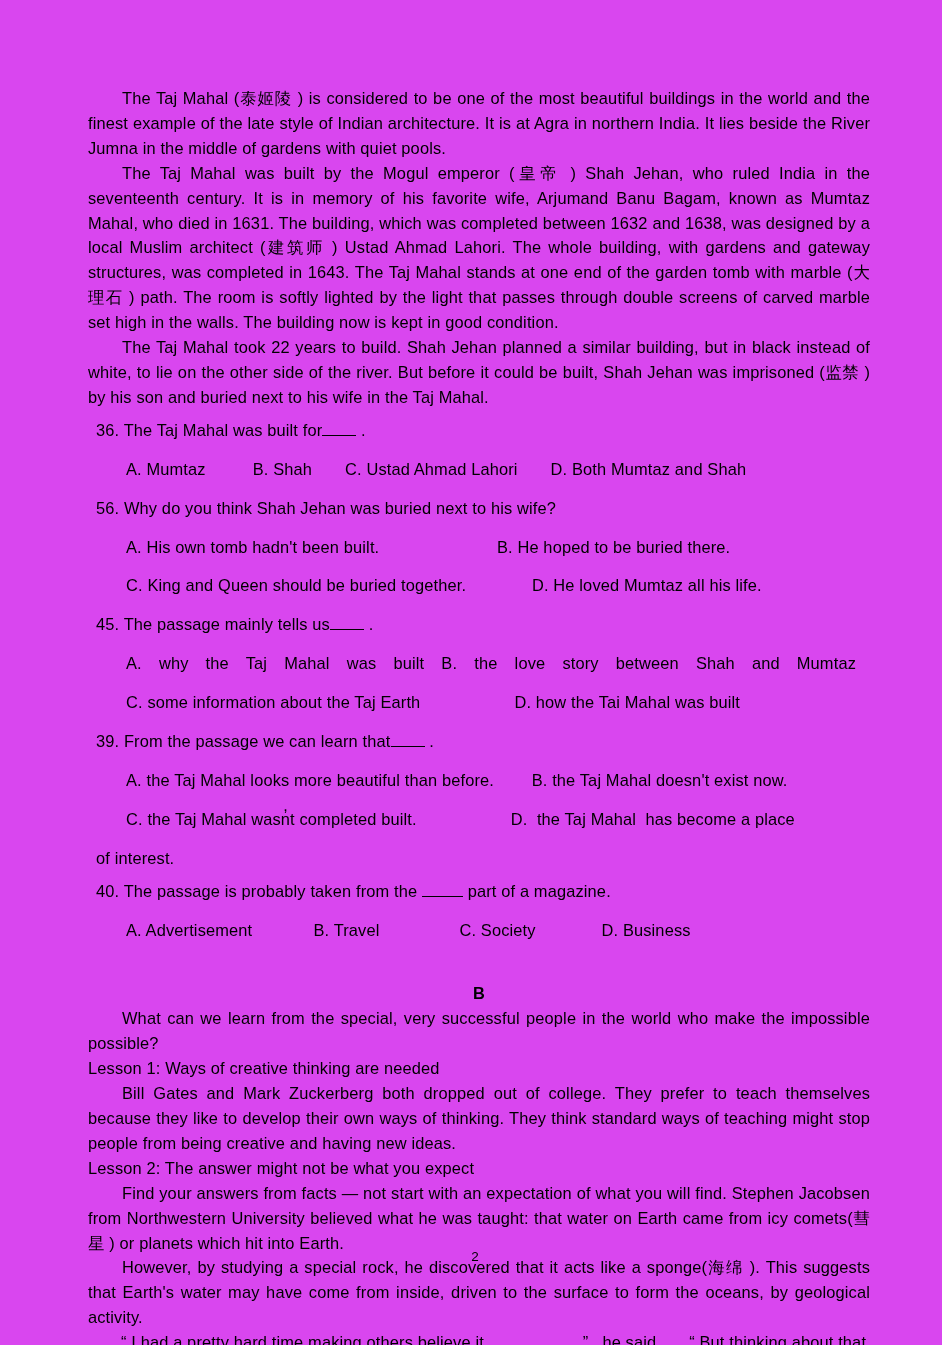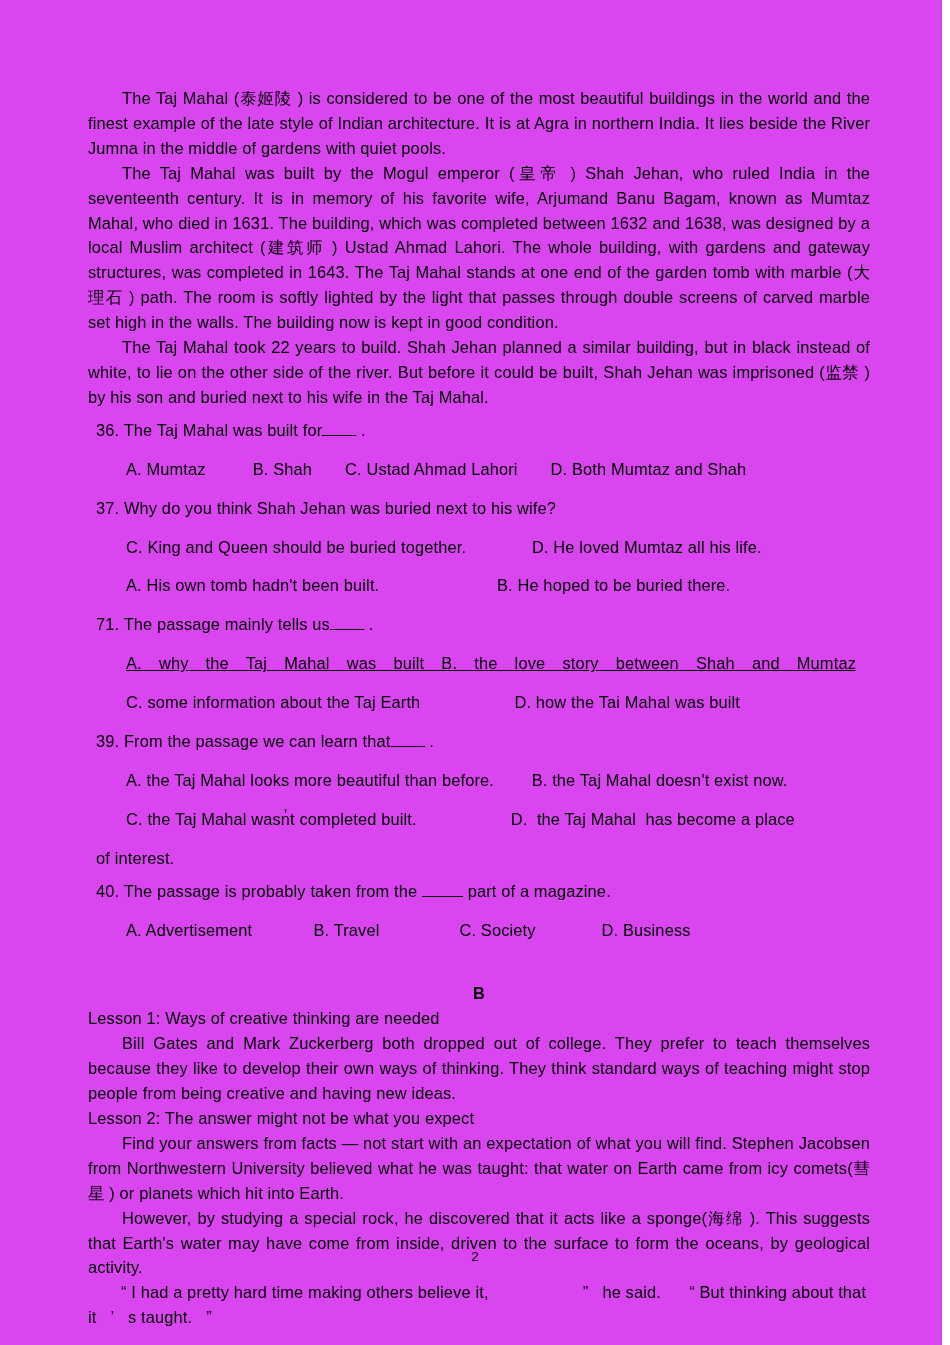--- a/index.html
+++ b/index.html
@@ -50,21 +50,20 @@
     margin: 14px;
     text-indent: 0;
     padding-left: 24px;
     white-space: pre-wrap;
   }
   .opt-row.justified {
     padding-left: 24px;
     text-align: justify;
     text-align-last: justify;
     white-space: normal;
-    text-decoration: underline;
   }
   .sect-b {
     margin: 0;
     text-align: center;
     font-weight: bold;
     text-indent: 0;
   }
   .spacer-b {
     height: 25px;
   }
@@ -98,39 +97,40 @@
 
   <div class="content">
 
     <p class="para">The Taj Mahal (泰姬陵 ) is considered to be one of the most beautiful buildings in the world and the finest example of  the late style of  Indian  architecture. It  is  at Agra  in  northern India.  It  lies beside the River Jumna in the middle of gardens with quiet pools.</p>
     <p class="para">The Taj Mahal  was built  by  the Mogul  emperor (皇帝 )  Shah Jehan, who ruled  India  in  the seventeenth century.  It  is  in  memory  of  his  favorite  wife,   Arjumand  Banu Bagam,  known  as Mumtaz Mahal,  who died in  1631. The building, which was completed between 1632 and 1638, was designed by a local Muslim architect (建筑师 ) Ustad Ahmad Lahori. The whole building, with gardens and gateway structures, was completed in 1643. The  Taj  Mahal stands at one end of the garden tomb with marble (大理石 ) path. The room is softly lighted by the light that passes through double screens of carved marble set high in the walls. The building now is kept in good condition.</p>
     <p class="para last-justify">The  Taj  Mahal  took  22  years to  build.   Shah Jehan planned a similar  building,   but in  black instead of white, to lie on the other side of the river. But before it could be built, Shah Jehan was imprisoned (监禁 ) by his son and buried next to his wife in the Taj Mahal.</p>
 
     <p class="qline"><span>36. The Taj Mahal was built for</span><span class="blank w4"></span><span> .</span></p>
     <p class="opt-row">A. Mumtaz          B. Shah       C. Ustad Ahmad Lahori       D. Both Mumtaz and Shah</p>
 
-    <p class="qline"><span>37. Why do you think Shah Jehan was buried next to his wife?</span></p>
+    <p class="qline"><span>56. Why do you think Shah Jehan was buried next to his wife?</span></p>
+    <p class="opt-row">A. His own tomb hadn't been built.                         B. He hoped to be buried there.</p>
     <p class="opt-row">C. King and Queen should be buried together.              D. He loved Mumtaz all his life.</p>
-    <p class="opt-row">A. His own tomb hadn't been built.                         B. He hoped to be buried there.</p>
 
-    <p class="qline"><span>71. The passage mainly tells us</span><span class="blank w4"></span><span> .</span></p>
+    <p class="qline"><span>45. The passage mainly tells us</span><span class="blank w4"></span><span> .</span></p>
     <p class="opt-row justified">A. why the Taj Mahal was built                                B.   the  love   story  between  Shah  and Mumtaz</p>
     <p class="opt-row">C. some information about the Taj Earth                    D. how the Tai Mahal was built</p>
 
     <p class="qline"><span>39. From the passage we can learn that</span><span class="blank w4"></span><span> .</span></p>
     <p class="opt-row">A. the Taj Mahal looks more beautiful than before.        B. the Taj Mahal doesn't exist now.</p>
     <p class="opt-row">C. the Taj Mahal wasn̓t completed built.                    D.  the Taj Mahal  has become a place</p>
     <p class="qline">of interest.</p>
 
     <p class="qline"><span>40. The passage is probably taken from the </span><span class="blank w5"></span><span> part of a magazine.</span></p>
     <p class="opt-row">A. Advertisement             B. Travel                 C. Society              D. Business</p>
 
     <div class="spacer-b"></div>
     <p class="sect-b">B</p>
 
+    <p class="para">What  can  we  learn  from   the  special, very   successful people  in   the   world   who   make  the impossible possible?</p>
     <p class="para noindent">Lesson 1: Ways of creative thinking are needed</p>
     <p class="para">Bill Gates and Mark Zuckerberg both dropped out of college. They prefer to teach themselves because they like  to develop their  own  ways of  thinking.   They  think  standard ways of  teaching might stop people from being creative and having new ideas.</p>
     <p class="para noindent">Lesson 2: The answer might not be what you expect</p>
     <p class="para">Find  your  answers from  facts — not  start with  an expectation of what  you will   find.  Stephen Jacobsen from  Northwestern University   believed what  he was taught: that  water on  Earth came from icy comets(彗星 ) or planets which hit into Earth.</p>
     <p class="para">However,  by  studying  a  special rock,  he discovered that  it  acts like   a sponge(海绵 ).  This suggests that Earth's water may have come from inside, driven to the surface to form the oceans, by geological activity.</p>
 
     <p class="overflow-line">       “ I had a pretty hard time making others believe it,                    ”   he said.      “ But thinking about that</p>
     <p class="overflow-line">it   ’   s taught.   ”</p>
 
   </div>

